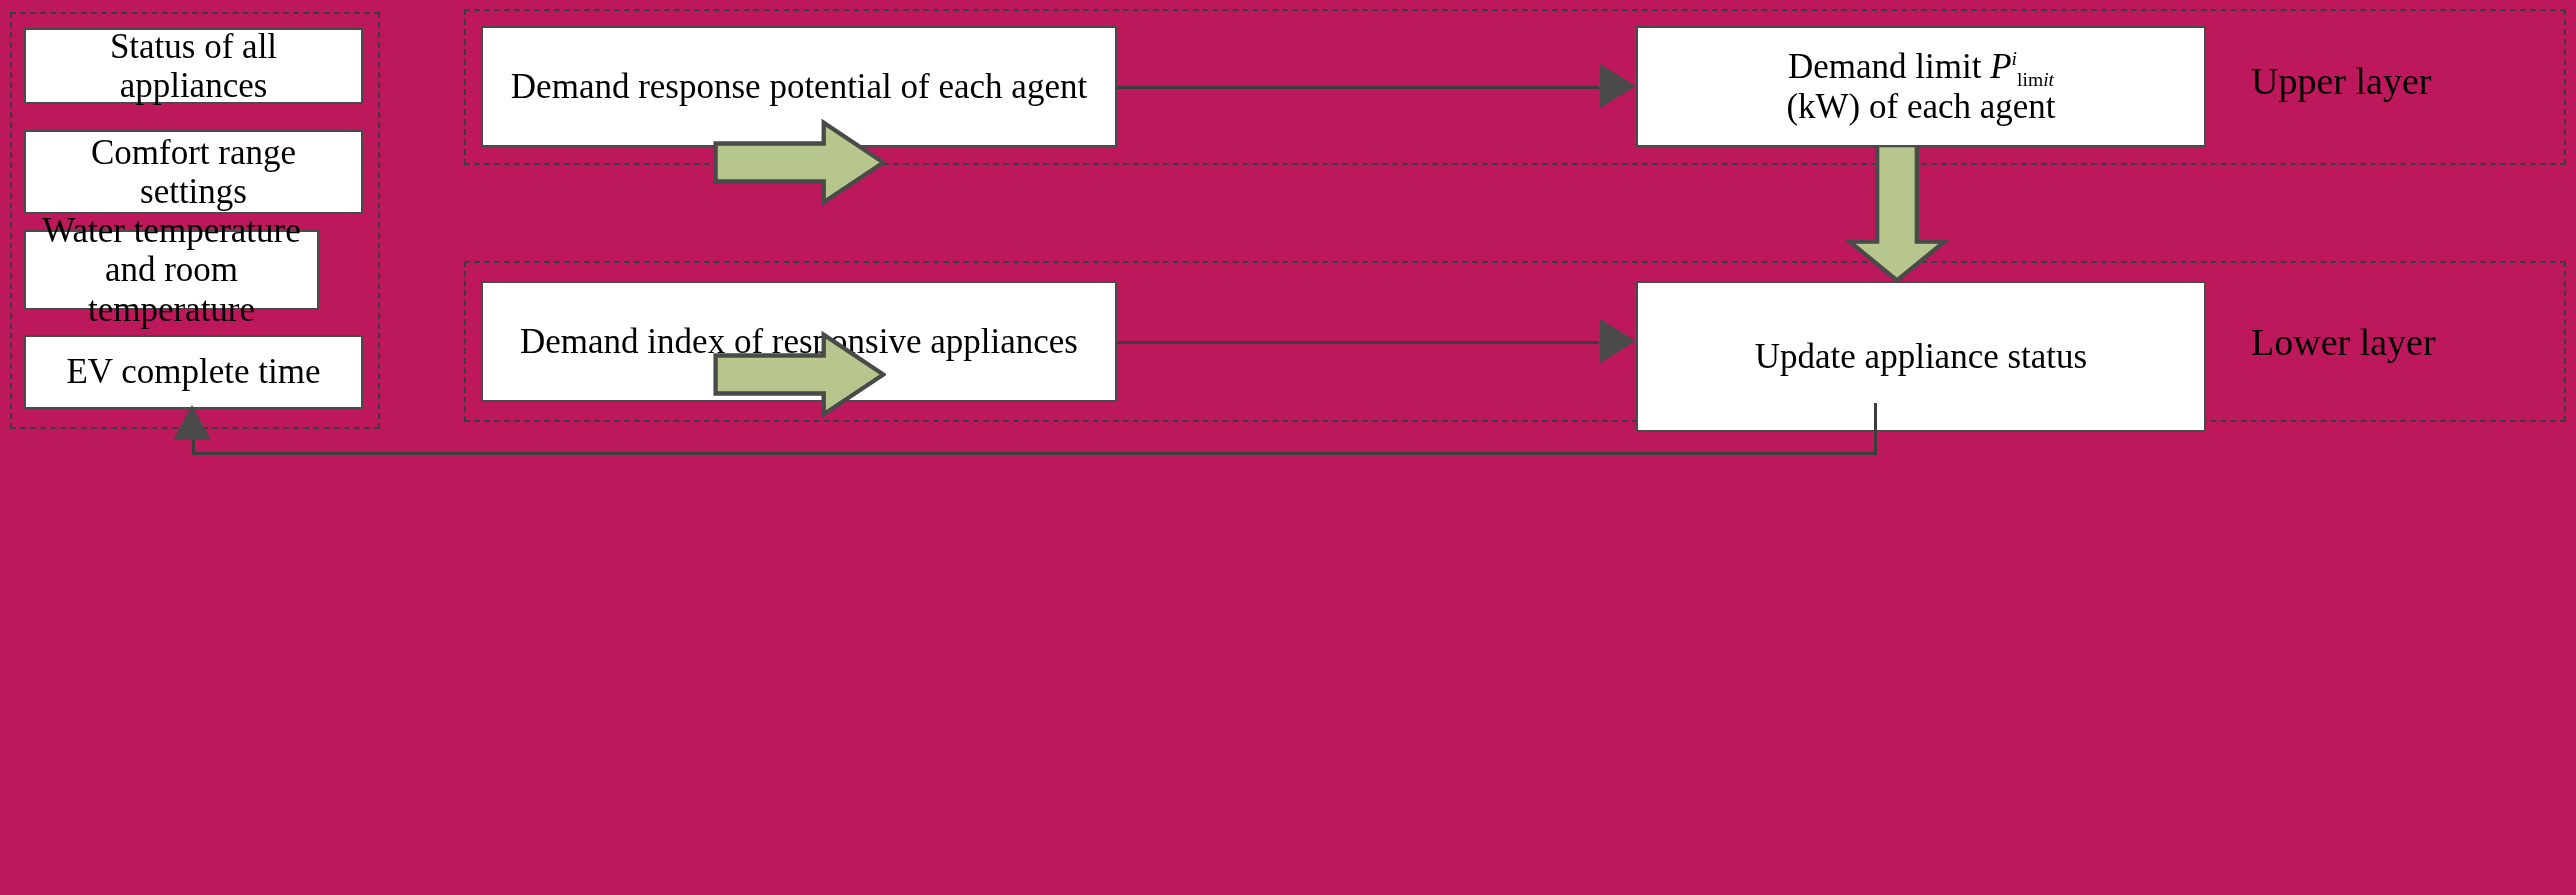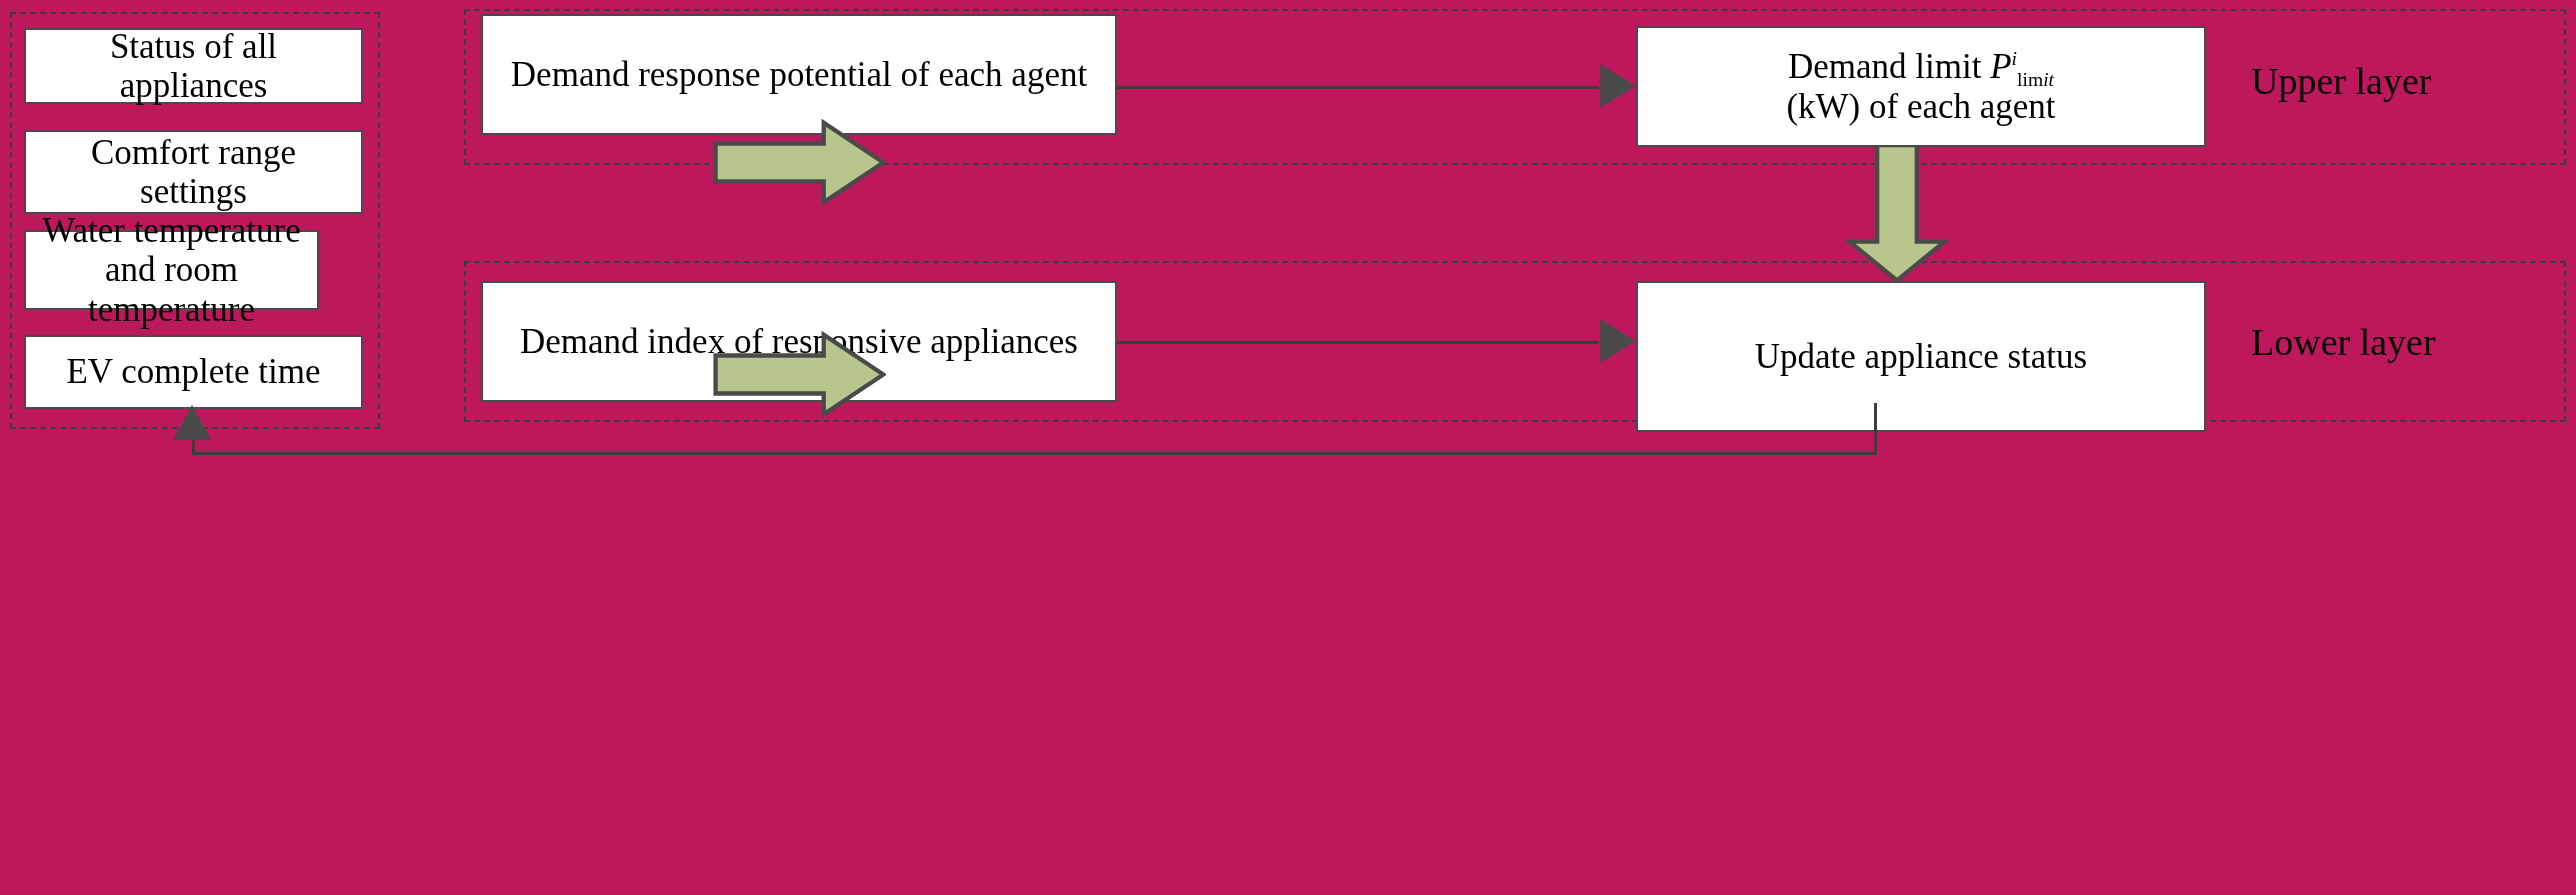--- a/index.html
+++ b/index.html
@@ -106,21 +106,21 @@
   <div class="node" style="left:24px; top:230px; width:295px; height:80px; font-size:35px;">
     <span class="txt">Water temperature and room temperature</span>
   </div>
 
   <div class="node" style="left:24px; top:335px; width:339px; height:74px; font-size:35px;">
     <span class="txt">EV complete time</span>
   </div>
 
   <div class="dash-region" style="left:464px; top:8.7px; width:2102px; height:156px;"></div>
 
-  <div class="node" style="left:481px; top:14px; width:636px; height:121px; font-size:35px;">
+  <div class="node" style="left:481px; top:26px; width:636px; height:121px; font-size:35px;">
     <span class="txt">Demand response potential of each agent</span>
   </div>
 
   <div class="node" style="left:1636px; top:26px; width:570px; height:121px; font-size:35px;">
     <span class="txt">
       <span>Demand limit </span><span class="mvar">P</span><span class="msup">i</span><span class="msub"><span>lim</span><span class="it">it</span></span><br>
       <span>(kW) of each agent</span>
     </span>
   </div>
 

